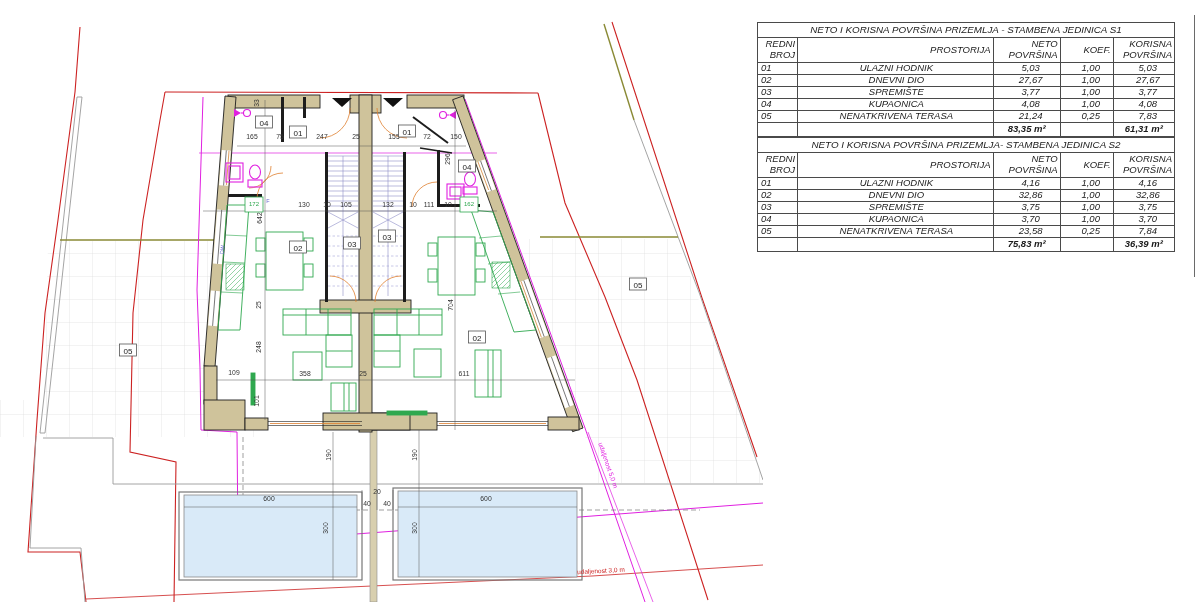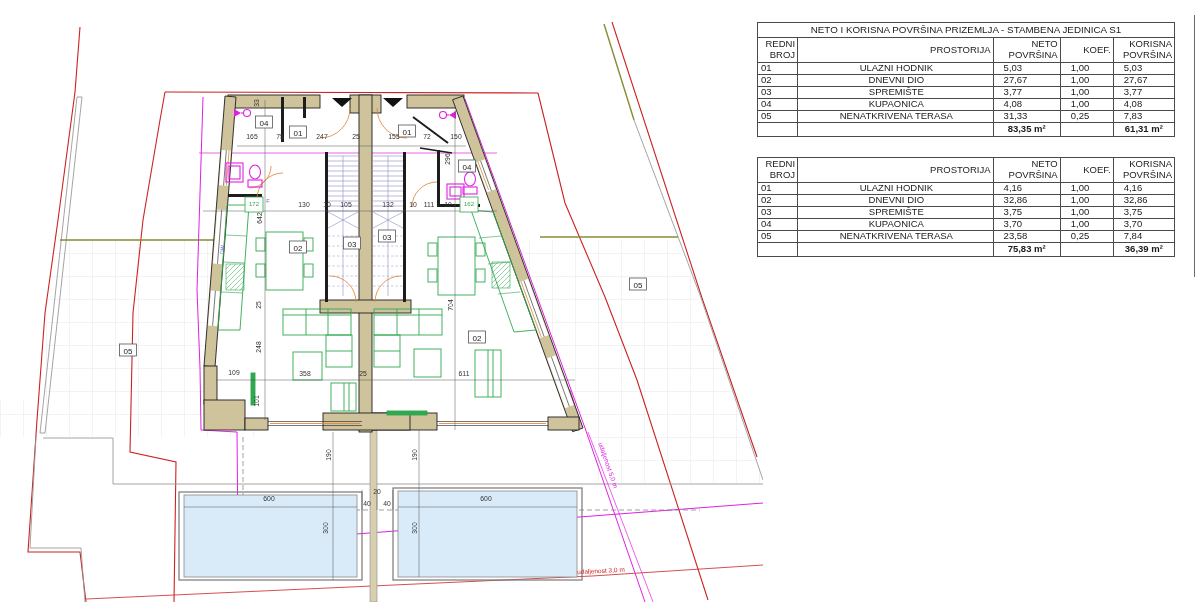--- a/index.html
+++ b/index.html
@@ -1,27 +1,27 @@
 <!DOCTYPE html>
 <html><head>
 <meta charset="utf-8">
 <style>
   html,body{margin:0;padding:0;background:#fff;}
   #stage{position:relative;width:1200px;height:602px;background:#fff;overflow:hidden;
          font-family:"Liberation Sans",sans-serif;}
   #plan-wrap{position:absolute;left:0;top:0;width:763px;height:602px;}
   
   #tables-wrap{position:absolute;left:757px;top:22px;width:418px;}
-  .area-table{border-collapse:collapse;width:100%;table-layout:fixed;margin-bottom:20px;}
+  .area-table{border-collapse:collapse;width:100%;table-layout:fixed;margin-bottom:0;font-style:italic;}
   .area-table td,.area-table th{border:1px solid #4a4a4a;font-weight:normal;
       font-size:9.5px;line-height:1.12;padding:0 2px;color:#1a1a1a;overflow:hidden;}
   .area-table .title-cell{text-align:center;font-size:9.8px;height:14px;}
   .area-table .hdr td{text-align:right;height:24px;}
   .area-table .body-row td{height:11px;}
-  .area-table .c-num{padding-left:10px;}
+  .area-table .c-num{text-align:center;padding-left:10px;}
   .area-table .c-name{text-align:center;padding-left:4px;}
   .area-table .c-rb{text-align:left;padding-left:3px;}
   .area-table .total-row td{height:13px;font-weight:bold;text-align:center;}
   .col-rb{width:9.6%;}.col-name{width:46.9%;}.col-neto{width:16.1%;}
   .col-koef{width:12.7%;}.col-kor{width:14.7%;}
   #sheet-line{position:absolute;left:1194px;top:15px;width:1px;height:262px;background:#6a6a6a;}
   
   .red{stroke:#cc2222;fill:none;stroke-width:1.1;}
   .redthin{stroke:#cc2222;fill:none;stroke-width:.8;}
   .gray{stroke:#9a9a9a;fill:none;stroke-width:.9;}
@@ -465,21 +465,21 @@
           <tr class="body-row">
             <td class="c-rb">04</td>
             <td class="c-name">KUPAONICA</td>
             <td class="c-num">4,08</td>
             <td class="c-num">1,00</td>
             <td class="c-num">4,08</td>
           </tr>
           <tr class="body-row">
             <td class="c-rb">05</td>
             <td class="c-name">NENATKRIVENA TERASA</td>
-            <td class="c-num">31,33</td>
+            <td class="c-num">21,24</td>
             <td class="c-num">0,25</td>
             <td class="c-num">7,83</td>
           </tr>
         </tbody>
         <tbody>
           <tr class="total-row">
           <td></td>
             <td></td>
           <td>83,35 m²</td>
           <td></td>
@@ -490,20 +490,23 @@
 
     <table class="area-table">
       <colgroup>
           <col class="col-rb">
           <col class="col-name">
           <col class="col-neto">
           <col class="col-koef">
           <col class="col-kor">
         </colgroup>
       <tbody>
+        <tr>
+            <td class="title-cell" colspan="5">NETO I KORISNA POVRŠINA PRIZEMLJA- STAMBENA JEDINICA S2</td>
+          </tr>
         <tr class="hdr">
           <td>REDNI BROJ</td>
           <td>PROSTORIJA</td>
           <td>NETO POVRŠINA</td>
           <td>KOEF.</td>
           <td>KORISNA POVRŠINA</td>
         </tr>
         </tbody>
         <tbody class="rows-target">
           <tr class="body-row">

